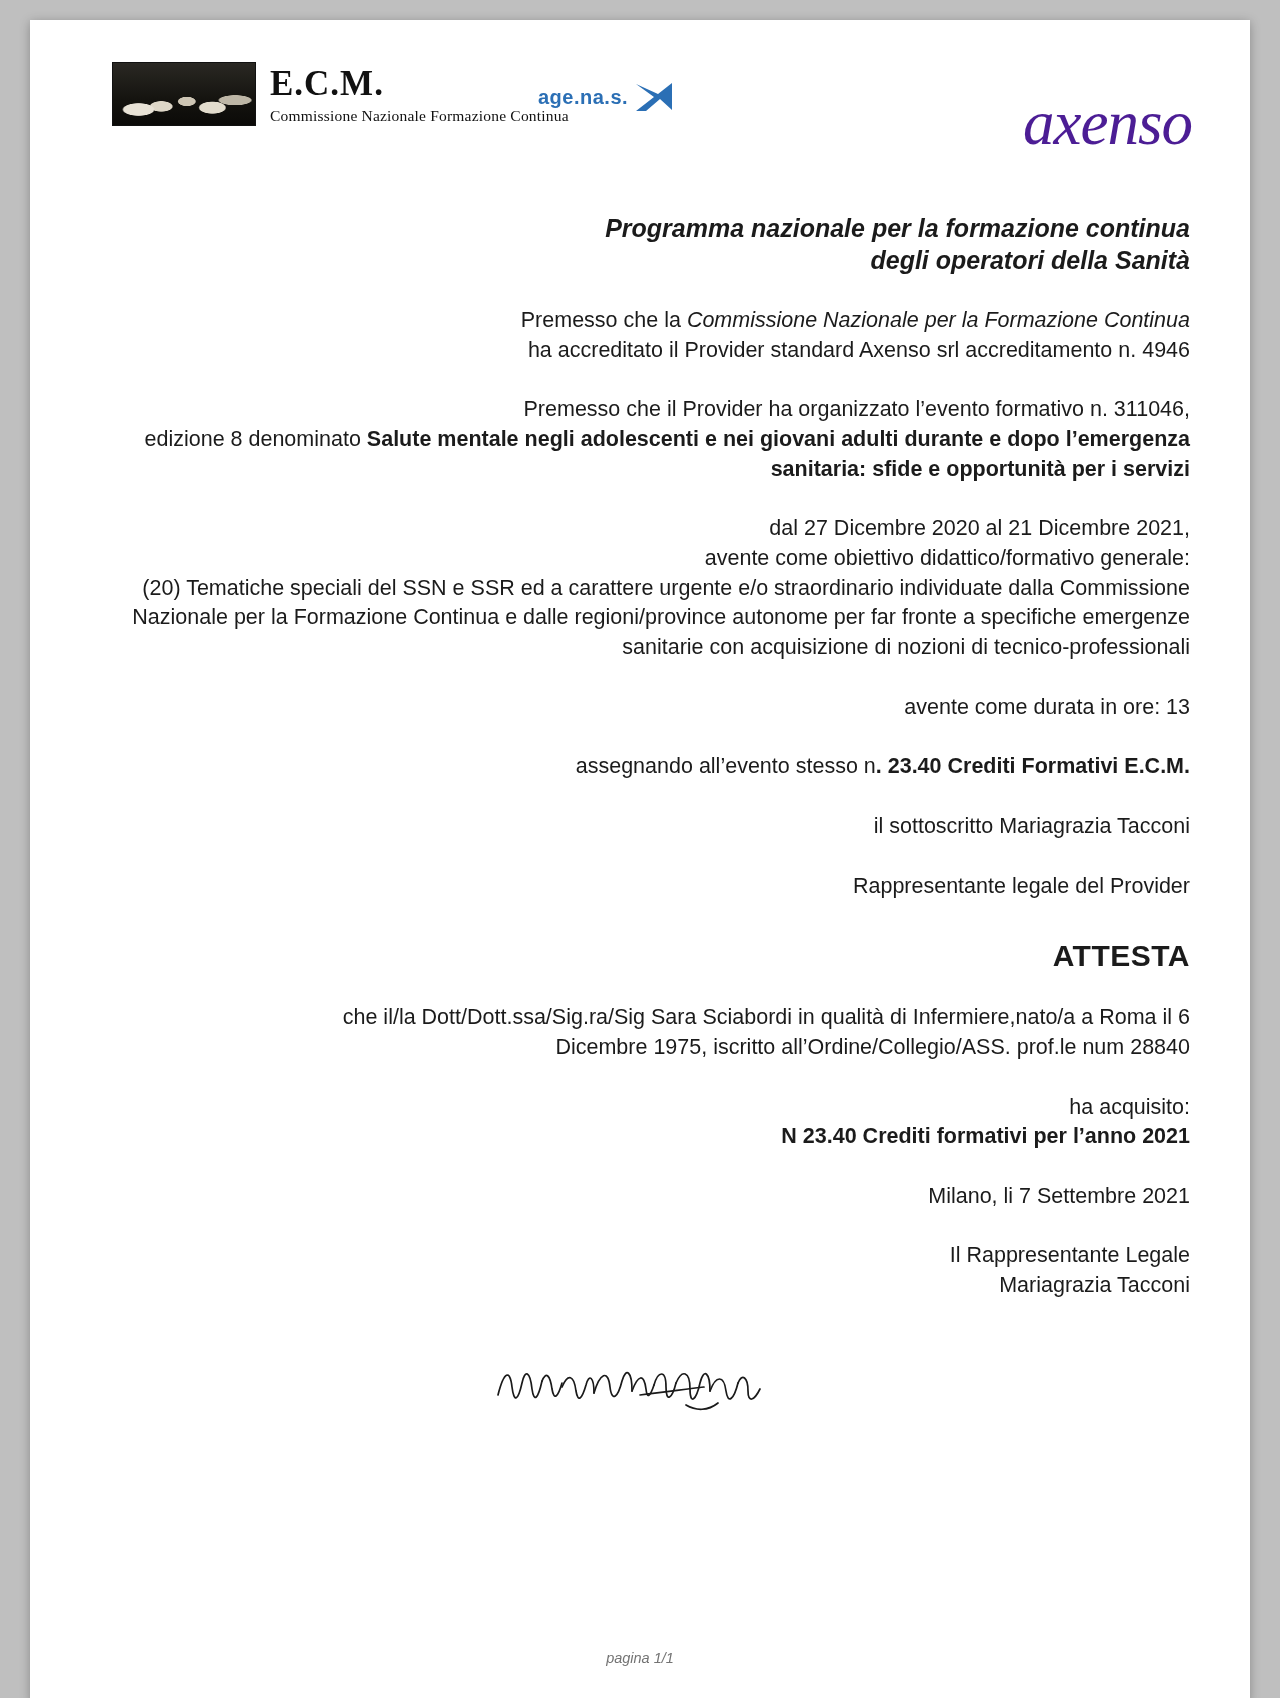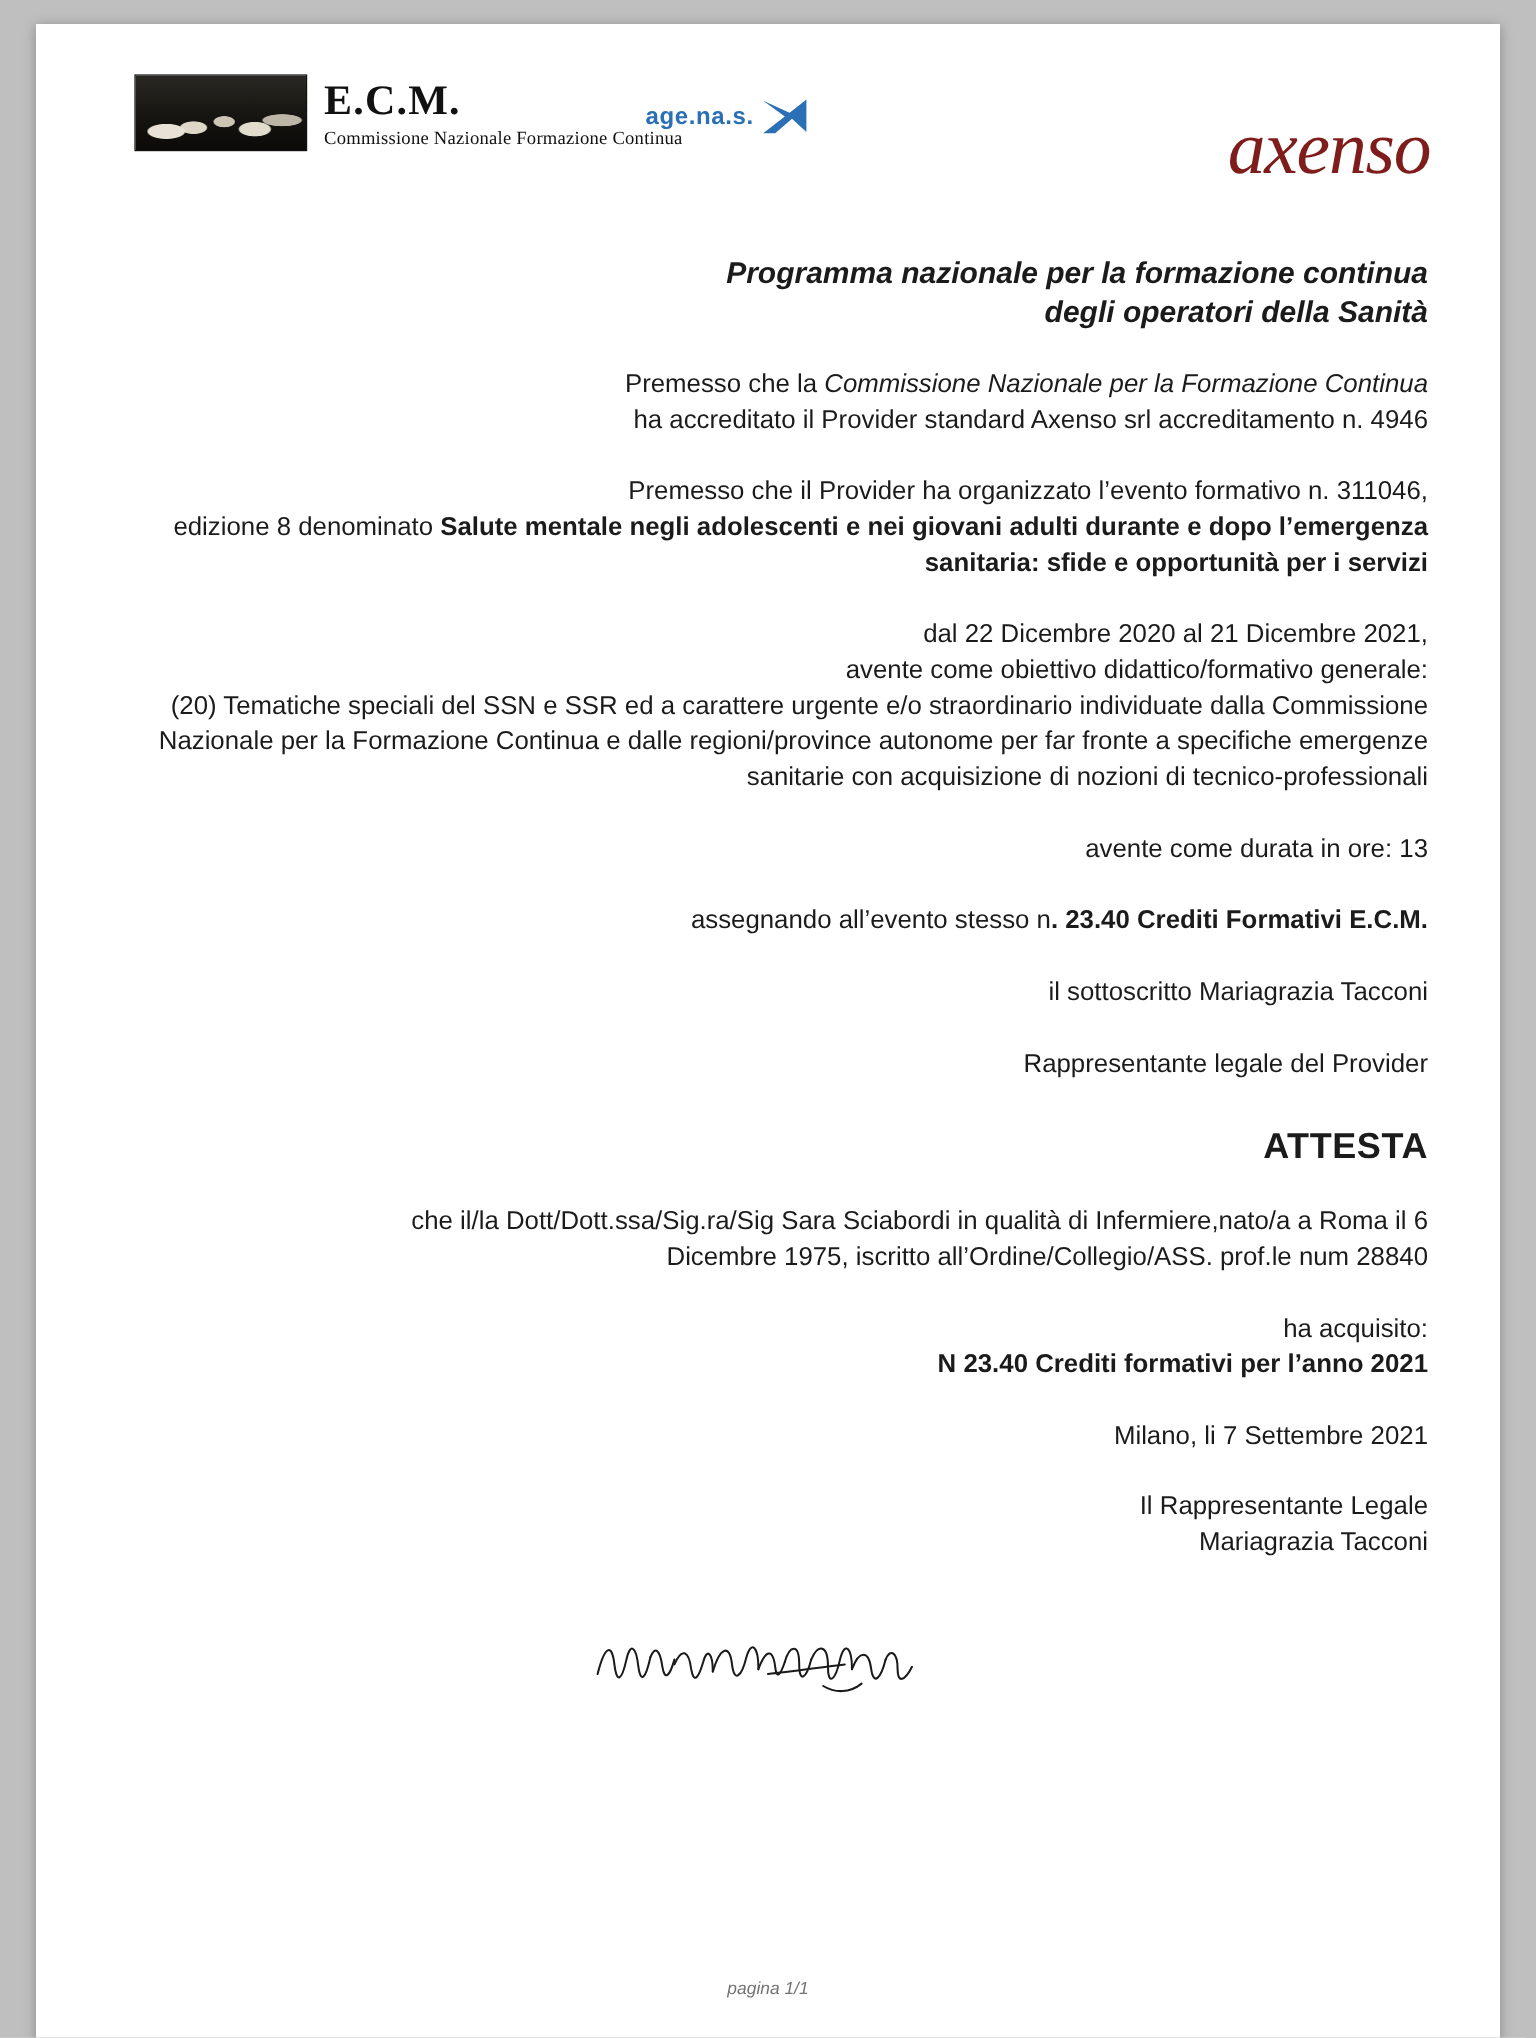--- a/index.html
+++ b/index.html
@@ -87,21 +87,21 @@
     margin-left: 6px;
     line-height: 0;
   }
   .axenso {
     position: absolute;
     right: 58px;
     top: 72px;
     font-family: "Liberation Serif", serif;
     font-style: italic;
     font-size: 63px;
-    color: #7f1d1d;
+    color: #4c1d95;
     letter-spacing: -1px;
     line-height: 1;
   }
 
   
   .content {
     padding: 0 60px;
     text-align: right;
     color: #1b1b1b;
   }
@@ -184,21 +184,21 @@
       <span>Premesso che la </span><span class="ital">Commissione Nazionale per la Formazione Continua</span><br>
       <span>ha accreditato il Provider standard Axenso srl accreditamento n. 4946</span>
     </p>
 
     <p class="para">
       <span>Premesso che il Provider ha organizzato l’evento formativo n. 311046,</span><br>
       <span>edizione 8 denominato </span><span class="bold">Salute mentale negli adolescenti e nei giovani adulti durante e dopo l’emergenza sanitaria: sfide e opportunità per i servizi</span>
     </p>
 
     <p class="para">
-      <span>dal 22 Dicembre 2020 al 21 Dicembre 2021,</span><br>
+      <span>dal 27 Dicembre 2020 al 21 Dicembre 2021,</span><br>
       <span>avente come obiettivo didattico/formativo generale:</span><br>
       <span>(20) Tematiche speciali del SSN e SSR ed a carattere urgente e/o straordinario individuate dalla Commissione Nazionale per la Formazione Continua e dalle regioni/province autonome per far fronte a specifiche emergenze sanitarie con acquisizione di nozioni di tecnico-professionali</span>
     </p>
 
     <p class="para">avente come durata in ore: 13</p>
 
     <p class="para">
       <span>assegnando all’evento stesso n</span><span class="bold">. 23.40 Crediti Formativi E.C.M.</span>
     </p>
 

